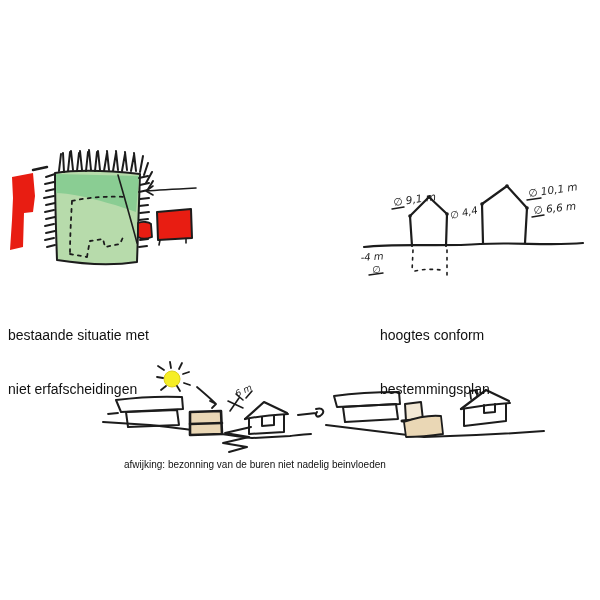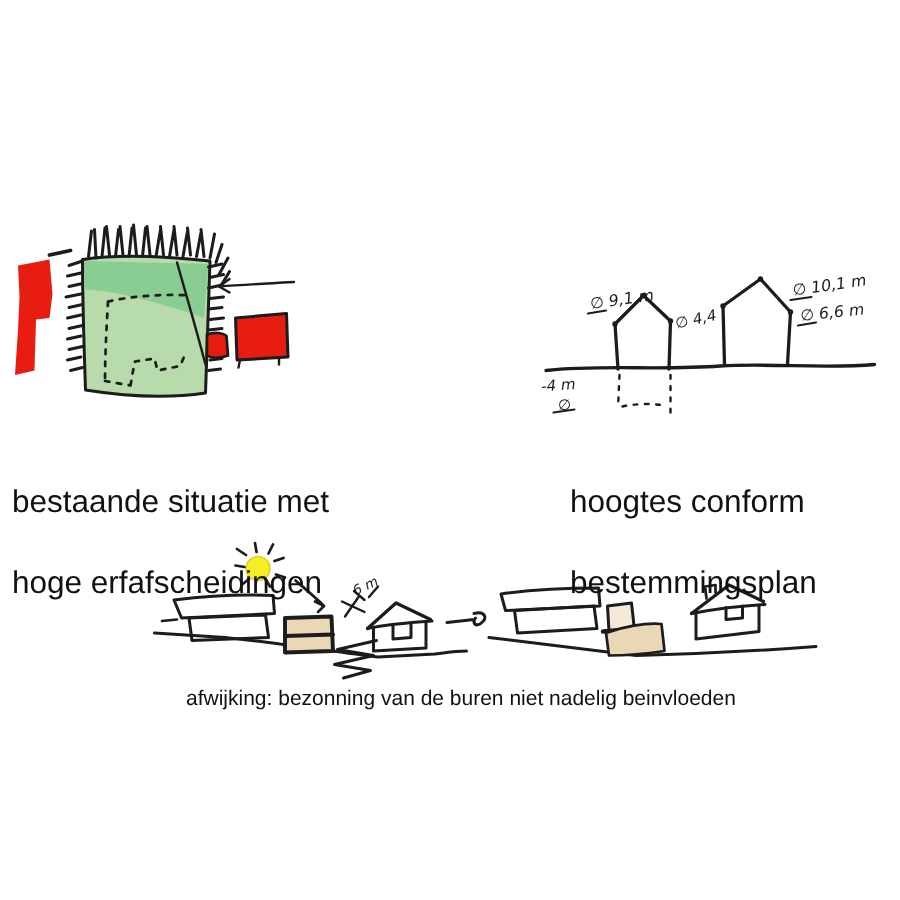--- a/index.html
+++ b/index.html
@@ -1,19 +1,19 @@
 <!DOCTYPE html>
 <html><head>
 <meta charset="utf-8">
 <style>
   html,body{margin:0;padding:0;background:#fff;}
   #canvas{position:relative;width:600px;height:600px;background:#ffffff;overflow:hidden;
           font-family:"Liberation Sans",sans-serif;}
   svg{position:absolute;left:0;top:0;}
-  .caption{position:absolute;color:#111;font-size:21px;line-height:18px;
+  .caption{position:absolute;color:#111;font-size:14px;line-height:18px;
            font-family:"Liberation Sans",sans-serif;white-space:pre;}
   .hand{font-family:"DejaVu Sans",sans-serif;font-style:italic;fill:#1c1c1c;}
   .ink{stroke:#1c1c1c;fill:none;stroke-linecap:round;stroke-linejoin:round;}
 </style>
 </head>
 <body>
 
 <div id="canvas">
 
   <svg width="600" height="600" viewBox="0 0 600 600">
@@ -130,23 +130,23 @@
         <path class="ink" stroke-width="1.8" d="M471,399 L470,391 L477,390 L477,395"></path>
         <path class="ink" stroke-width="2" d="M461,409 C477,406 493,404 510,403"></path>
         <path class="ink" stroke-width="2" d="M464,409 L464,426 M506,404 L506,421 M464,426 L506,421"></path>
         <path class="ink" stroke-width="2" d="M484,405 L484,413 L495,412 L495,404"></path>
       </g>
     </g>
   </svg>
 
   <div class="caption" style="left:8px;top:290px;">
     <div>bestaande situatie met</div>
-    <div>hoge erfafscheidingen</div>
+    <div>niet erfafscheidingen</div>
   </div>
 
   <div class="caption" style="left:380px;top:290px;">
     <div>hoogtes conform</div>
     <div>bestemmingsplan</div>
   </div>
 
-  <div class="caption" style="left:124px;top:456px;font-size:14px;">afwijking: bezonning van de buren niet nadelig beinvloeden</div>
+  <div class="caption" style="left:124px;top:456px;font-size:10px;">afwijking: bezonning van de buren niet nadelig beinvloeden</div>
 
 </div>
 
 </body></html>

